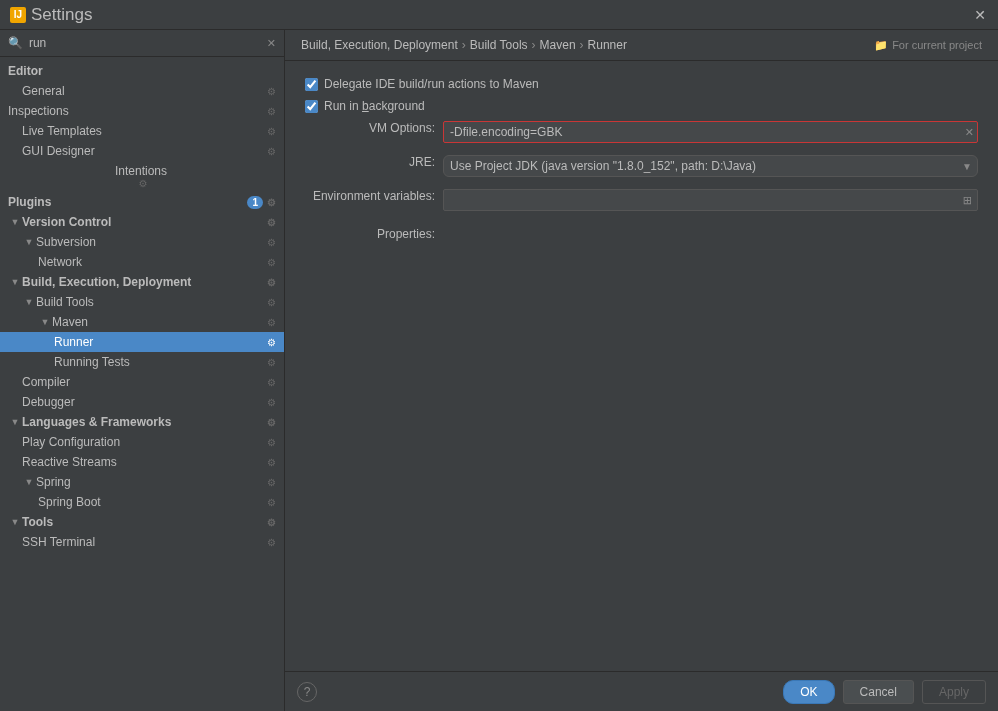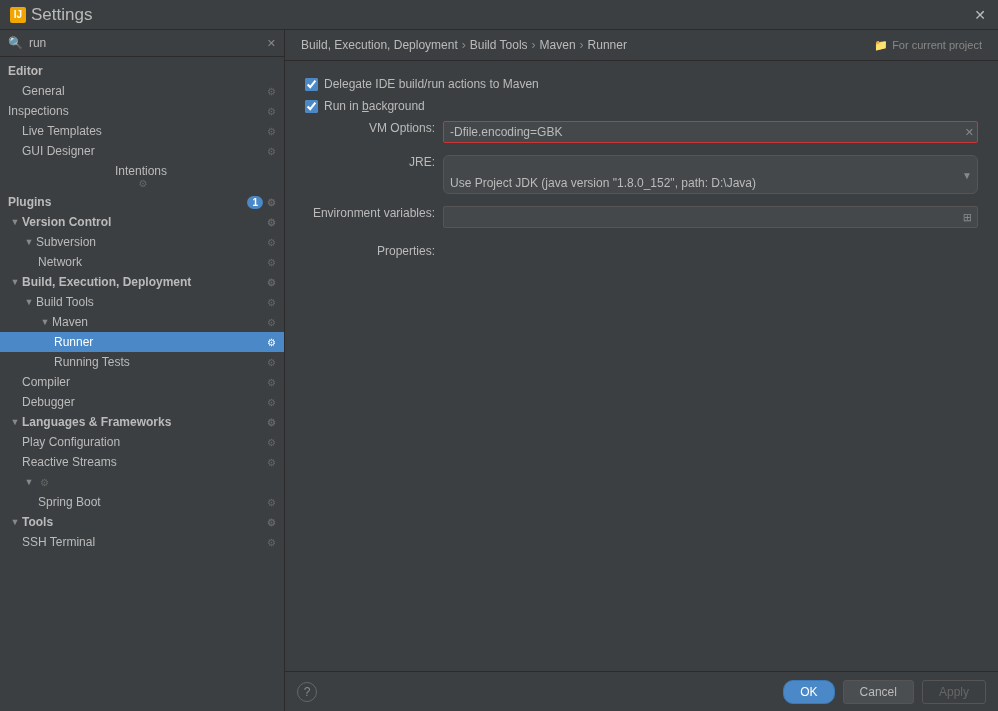--- a/index.html
+++ b/index.html
@@ -248,21 +248,21 @@
       flex: 1;
       position: relative;
     }
     .form-select {
       width: 100%;
       background: #45484a;
       border: 1px solid #555;
       border-radius: 6px;
       color: #bbbbbb;
       font-size: 12px;
-      padding: 20px 24px 3px 6px;
+      padding: 3px 24px 3px 6px;
       outline: none;
       appearance: none;
       cursor: pointer;
     }
     .select-arrow {
       position: absolute;
       right: 6px;
       top: 50%;
       transform: translateY(-50%);
       color: #888;
@@ -522,20 +522,21 @@
         <span class="settings-icon">⚙</span>
       </div>
 
       <div class="tree-item" style="padding-left:22px;">
         <span class="label">Reactive Streams</span>
         <span class="settings-icon">⚙</span>
       </div>
 
       <div class="tree-item" style="padding-left:22px;">
         <span class="arrow">▼</span>
+        <span class="label">Spring</span>
         <span class="settings-icon">⚙</span>
       </div>
 
       <div class="tree-item" style="padding-left:38px;">
         <span class="label">Spring Boot</span>
         <span class="settings-icon">⚙</span>
       </div>
 
       <div class="tree-item section-header" style="padding-left:8px;">
         <span class="arrow">▼</span>

